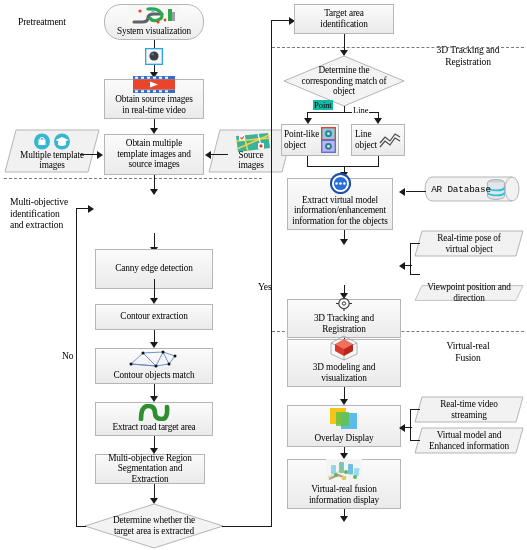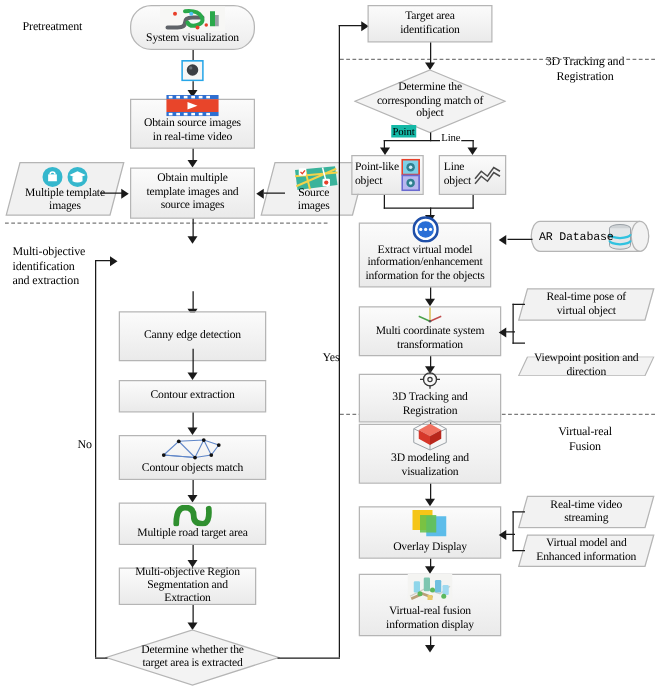--- a/index.html
+++ b/index.html
@@ -279,21 +279,21 @@
 
   <div class="ln lnv" style="left:153.5px;top:384px;height:14px;"></div>
   <div class="arrow down" style="left:150px;top:396px;"></div>
 
   <div class="node" style="left:95px;top:402px;width:118px;height:34px;">
     <span class="icon ic-center" style="width:34px;height:17px;margin-bottom:1px;">
       <svg width="34" height="17" viewBox="0 0 34 17">
         <path d="M4 15 Q4 2 11 2 Q18 2 18 9 Q18 15 25 15 Q31 15 30 3" stroke="#2f8f2f" stroke-width="4.6" fill="none" stroke-linecap="round"></path>
       </svg>
     </span>
-    <span class="lbl">Multiple road target area</span>
+    <span class="lbl">Extract road target area</span>
   </div>
 
   <div class="ln lnv" style="left:153.5px;top:436px;height:14px;"></div>
   <div class="arrow down" style="left:150px;top:448px;"></div>
 
   <div class="node center" style="left:95px;top:454px;width:110px;height:30px;">
     <span class="lbl">Multi-objective Region</span>
     <span class="lbl">Segmentation and Extraction</span>
   </div>
 
@@ -420,32 +420,20 @@
     </span>
     <span class="ctext">AR Database</span>
   </div>
 
   <div class="ln lnh" style="left:406px;top:191px;width:20px;"></div>
   <div class="arrow left" style="left:399px;top:187.5px;"></div>
 
   <div class="ln lnv" style="left:343.5px;top:230px;height:11px;"></div>
   <div class="arrow down" style="left:340px;top:239px;"></div>
 
-  <div class="node" style="left:287px;top:245px;width:114px;height:40px;">
-    <span class="icon ic-center" style="width:24px;height:15px;margin-bottom:1px;">
-      <svg width="24" height="15" viewBox="0 0 24 15">
-        <path d="M12 13 L12 2" stroke="#d4b84a" stroke-width="1.1"></path>
-        <path d="M12 13 L3 9" stroke="#4aa04a" stroke-width="1.1"></path>
-        <path d="M12 13 L21 9" stroke="#c04a4a" stroke-width="1.1"></path>
-        <circle cx="12" cy="13" r="1" fill="#555"></circle>
-      </svg>
-    </span>
-    <span class="lbl">Multi coordinate system</span>
-    <span class="lbl">transformation</span>
-  </div>
 
   <div class="para" style="left:414px;top:230px;width:110px;height:27px;">
     <svg class="pshape" viewBox="0 0 110 27" preserveAspectRatio="none">
       <polygon points="8,1 109,1 102,26 1,26" fill="#f2f2f2" stroke="#b5b5b5" stroke-width="1"></polygon>
     </svg>
     <span class="ptext">
       <span>
         <span style="display:block">Real-time pose of</span>
         <span style="display:block">virtual object</span>
       </span>

